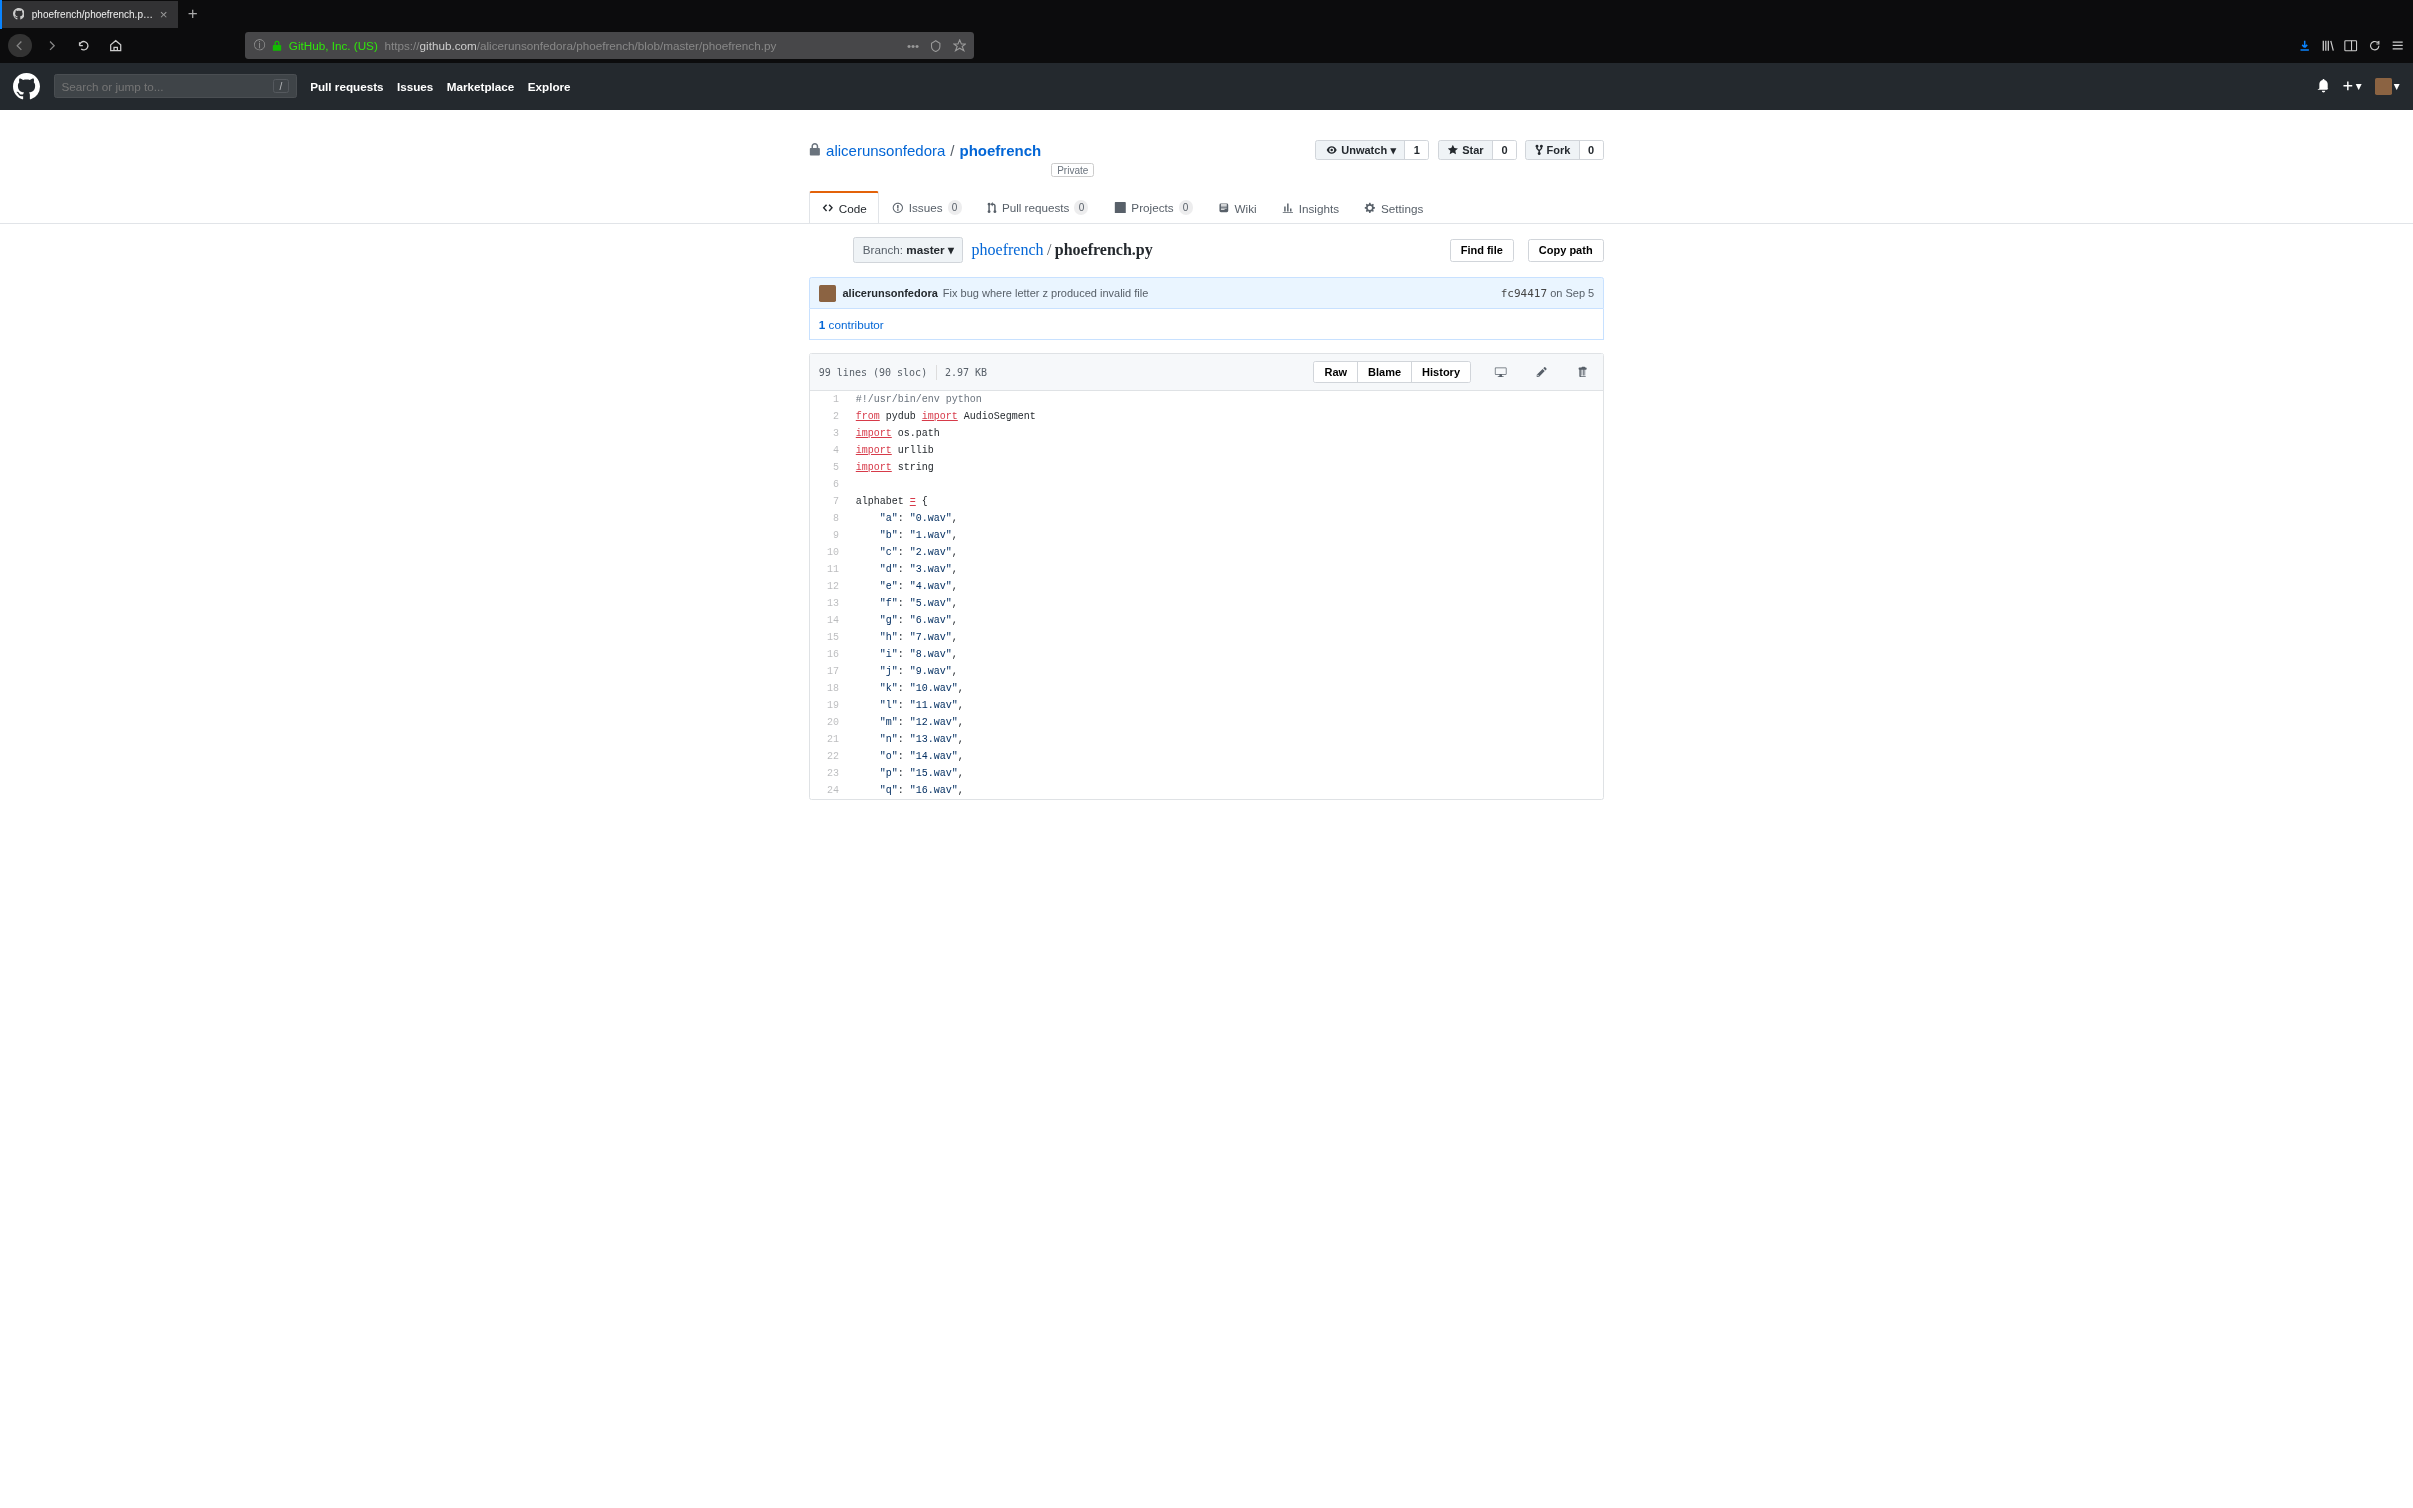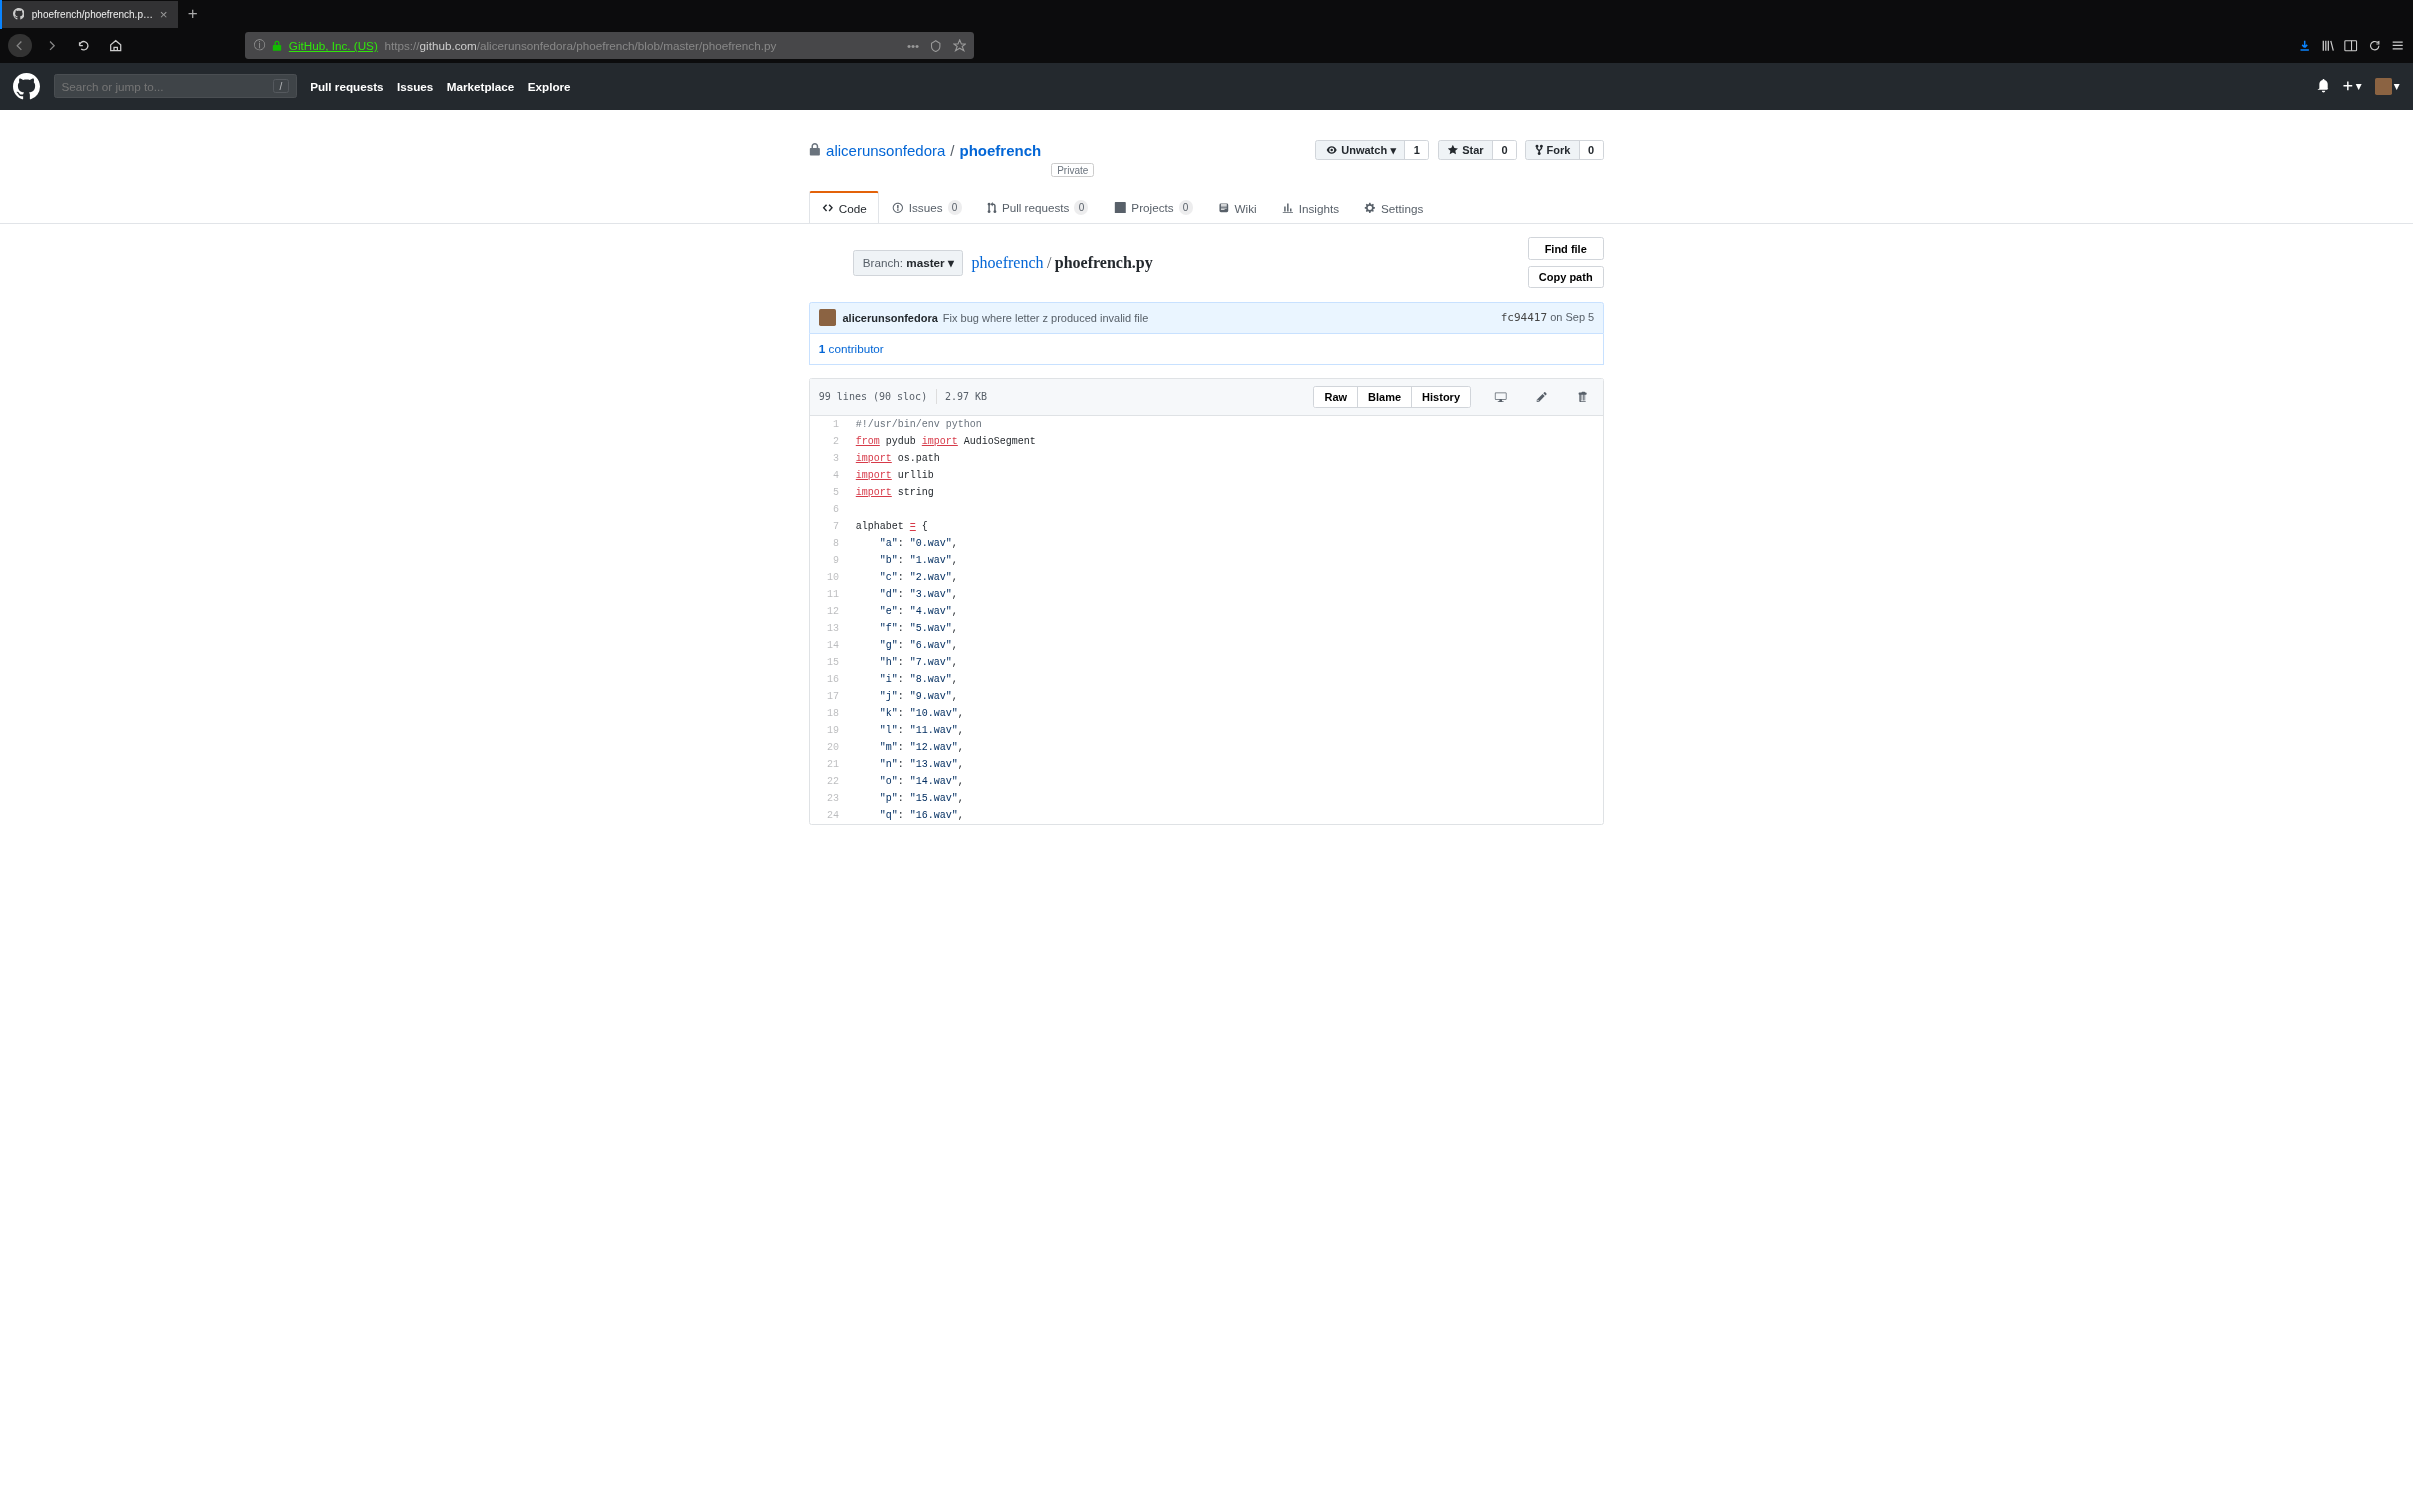--- a/index.html
+++ b/index.html
@@ -12,21 +12,21 @@
 .tab-favicon { width: 13.4px; height: 13.4px; display: flex; align-items: center; justify-content: center; color: #ccc; }
 .tab-title { flex: 1; white-space: nowrap; overflow: hidden; text-overflow: ellipsis; }
 .tab-close { color: #999; font-size: 13.4px; }
 .new-tab { color: #aaa; padding: 0 10px; font-size: 17px; font-weight: 300; }
 .browser-toolbar { display: flex; align-items: center; height: 34px; padding: 0 8.4px; gap: 8.4px; }
 .nav-btn { width: 23.5px; height: 23.5px; display: flex; align-items: center; justify-content: center; color: #999; border-radius: 3.4px; }
 .nav-btn.disabled { background: #333; border-radius: 50%; }
 .url-bar { flex: 1; max-width: 729px; background: #474749; border-radius: 3.4px; height: 27px; display: flex; align-items: center; padding: 0 8.4px; gap: 6.7px; font-size: 11.7px; }
 .url-info-icon { color: #999; }
 .url-lock { color: #12bc00; }
-.url-company { color: #30e60b; text-decoration: underline; }
+.url-company { color: #30e60b; }
 .url-domain { color: #ccc; }
 .url-path { color: #888; }
 .url-actions { display: flex; gap: 10px; margin-left: auto; color: #999; }
 .toolbar-right { display: flex; align-items: center; gap: 10px; margin-left: auto; color: #ccc; }
 .dl-icon { color: #0a84ff; }
 
 
 .gh-header { background: #24292e; height: 47px; display: flex; align-items: center; padding: 0 13.4px; gap: 13.4px; }
 .gh-logo { color: #fff; }
 .gh-search { display: flex; align-items: center; background: #3f4448; border: 0.8px solid #4a4e52; border-radius: 2.5px; width: 243px; height: 23.5px; padding: 0 6.7px; }
@@ -55,21 +55,21 @@
 .reponav-item.selected { background: #fff; border-color: #e36209 #e1e4e8 transparent; border-top-width: 2.5px; color: #24292e; }
 .reponav-item .counter { background: rgba(27,31,35,0.08); border-radius: 17px; font-size: 10px; padding: 1.7px 4.2px; }
 
 
 .file-nav { display: flex; align-items: center; margin: 13.4px 0; gap: 8.4px; padding-left: 44px; }
 .branch-select { border: 0.8px solid #d1d5da; background: #eff3f6; border-radius: 2.5px; padding: 5px 8.4px; font-size: 11.7px; font-weight: 600; }
 .branch-select .bname { font-weight: 600; }
 .breadcrumb { font-size: 16px; font-family: Liberation Serif, serif; }
 .breadcrumb a { color: #0366d6; text-decoration: none; }
 .breadcrumb .sep { color: #586069; margin: 0 3.4px; }
-.file-nav-right { margin-left: auto; display: flex; gap: 6px; flex-direction: column; }
+.file-nav-right { margin-left: auto; display: flex; gap: 14px; }
 .btn-sm { border: 0.8px solid #d1d5da; background: #fff; border-radius: 2.5px; padding: 4.2px 10px; font-size: 11px; font-weight: 600; cursor: pointer; }
 
 .commit-tease { border: 0.8px solid #c8e1ff; background: #eaf5ff; border-radius: 2.5px 2.5px 0 0; display: flex; align-items: center; padding: 6.7px 8.4px; font-size: 11px; }
 .commit-avatar { width: 17px; height: 17px; background: #8b6342; border-radius: 1.7px; margin-right: 6.7px; }
 .commit-author { font-weight: 600; color: #24292e; margin-right: 5px; }
 .commit-msg { color: #586069; }
 .commit-meta { margin-left: auto; color: #586069; }
 .commit-sha { font-family: SFMono-Regular, Consolas, monospace; color: #444; }
 
 .contributors { border: 0.8px solid #c8e1ff; border-top: none; background: #fff; padding: 8.4px; }

